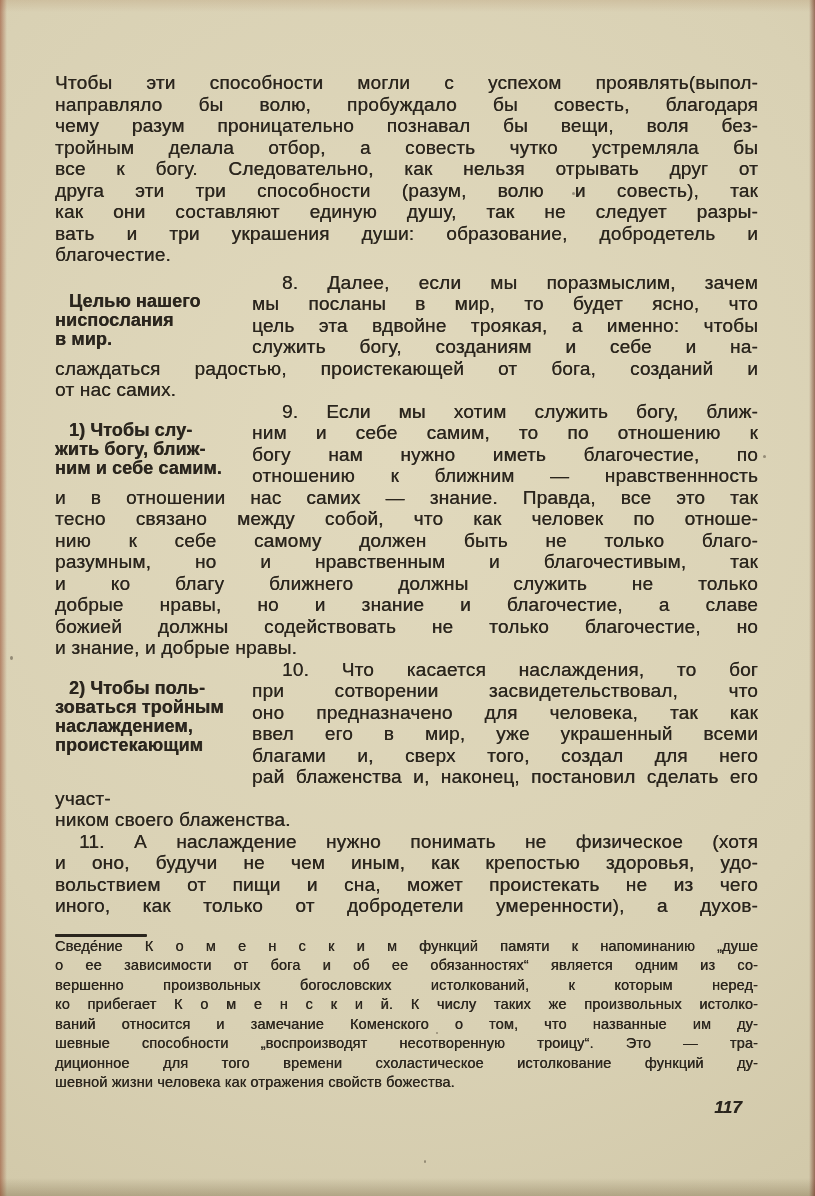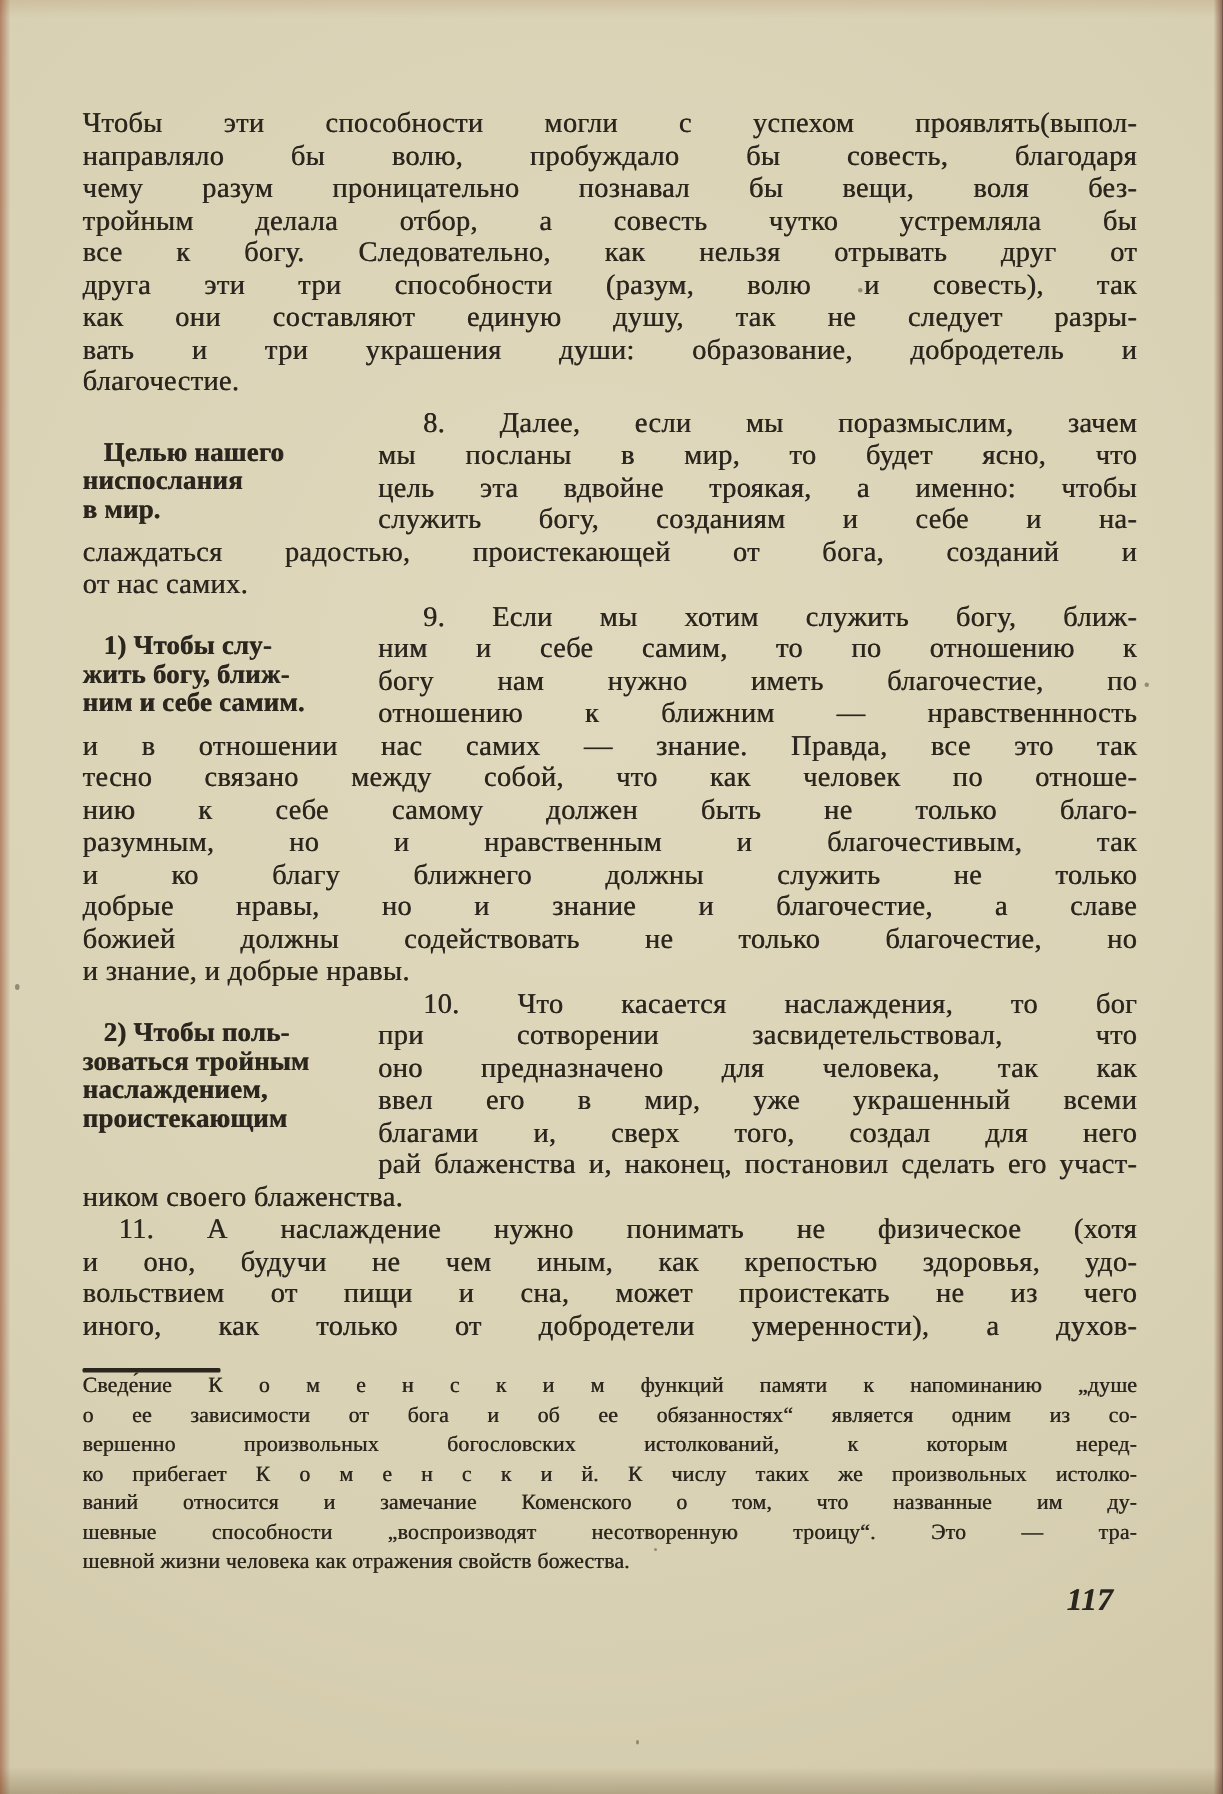--- a/index.html
+++ b/index.html
@@ -1,21 +1,21 @@
 <!DOCTYPE html>
 <html><head>
 <meta charset="utf-8">
 <style>
   html,body { margin:0; padding:0; background:#4a4034; }
   .page {
     position:relative;
     width:815px; height:1196px;
     margin:0;
     overflow:hidden;
-    font-family:Liberation Serif, serif;
+    font-family:Liberation Sans, sans-serif;
     color:#2a251d;
     background:
       linear-gradient(90deg,  rgba(139,54,26,.50) 0, rgba(139,54,26,0) 7px),
       linear-gradient(270deg, rgba(98,28,17,.55) 0, rgba(98,28,17,0) 6px),
       linear-gradient(0deg,   rgba(95,75,40,.30) 0, rgba(95,75,40,0) 18px),
       linear-gradient(180deg, rgba(150,100,55,.16) 0, rgba(150,100,55,0) 12px),
       radial-gradient(ellipse 120% 90% at 48% 38%, #e1d9bd 0%, #d9d1b4 55%, #ccc2a1 100%);
   }
   .content {
     position:absolute; left:55px; top:72px; width:703px;
@@ -37,21 +37,21 @@
   .margin-note .tline:first-child { text-indent:14px; }
   .h86  { height:86px; }
   .h108 { height:108px; }
   .footnote-rule {
     clear:left; margin-top:17px; width:92px; height:3px;
     background:#2a251d; border-radius:1px;
   }
   .footnote { font-size:14.5px; line-height:19.5px; letter-spacing:.15px; }
   .page-number {
     margin-top:4px; text-align:right; text-align-last:right; padding-right:16px;
-    font-style:italic; font-weight:bold; font-size:21px;
+    font-style:italic; font-weight:bold; font-size:17px;
   }
   .speck { position:absolute; background:rgba(60,50,40,.45); border-radius:50%; }
 </style>
 </head>
 <body>
 
 <div class="page">
 
   <div class="content">
 
@@ -134,20 +134,21 @@
 
     <div class="footnote-rule"></div>
 
     <div class="footnote endleft">
         <div class="tline">Сведе́ние К о м е н с к и м функций памяти к напоминанию „душе</div>
         <div class="tline">о ее зависимости от бога и об ее обязанностях“ является одним из со-</div>
         <div class="tline">вершенно произвольных богословских истолкований, к которым неред-</div>
         <div class="tline">ко прибегает К о м е н с к и й. К числу таких же произвольных истолко-</div>
         <div class="tline">ваний относится и замечание Коменского о том, что названные им ду-</div>
         <div class="tline">шевные способности „воспроизводят несотворенную троицу“. Это — тра-</div>
+        <div class="tline">диционное для того времени схоластическое истолкование функций ду-</div>
         <div class="tline">шевной жизни человека как отражения свойств божества.</div>
       </div>
 
     <div class="page-number">117</div>
 
   </div>
 
   <div class="speck" style="left:572px; top:192px; width:3px; height:3px;"></div>
   <div class="speck" style="left:763px; top:455px; width:3px; height:3px;"></div>
   <div class="speck" style="left:10px;  top:656px; width:3px; height:4px;"></div>

